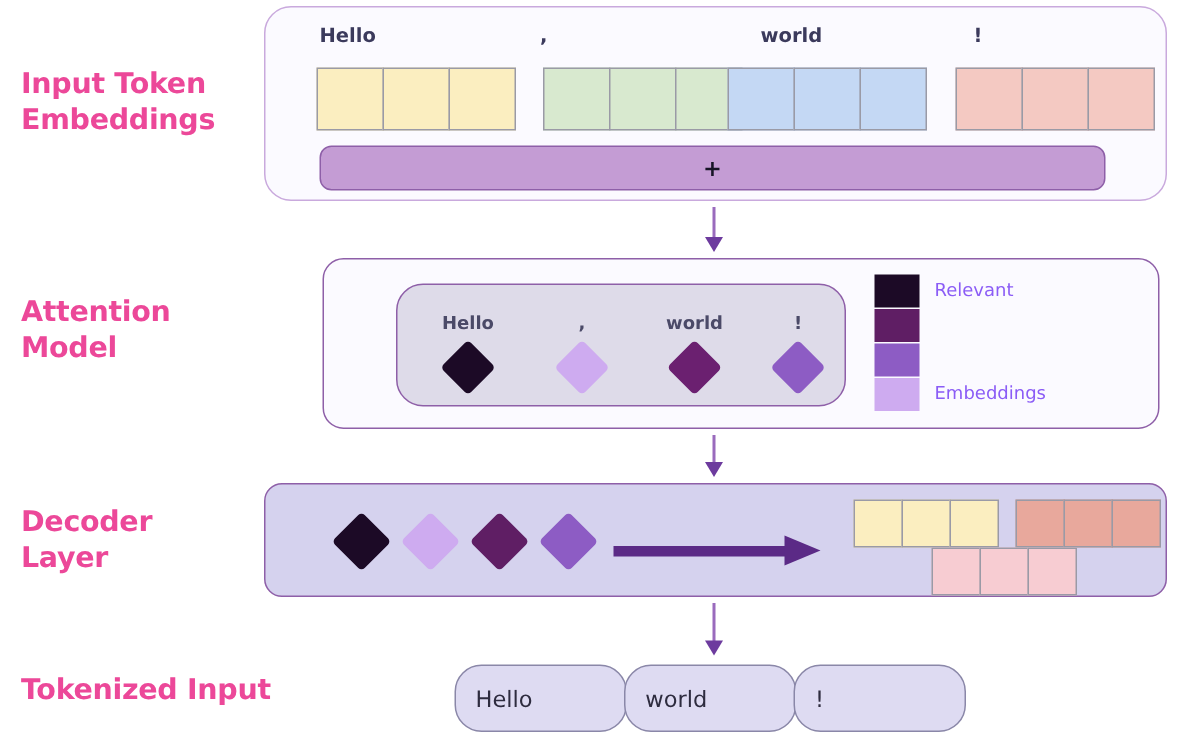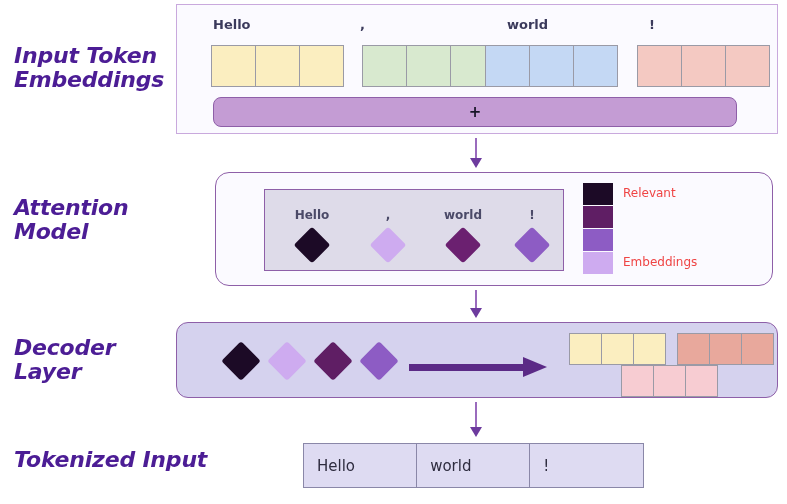--- a/index.html
+++ b/index.html
@@ -10,36 +10,36 @@
     overflow:hidden;
     position:relative;
   }
   .stage{position:absolute;inset:0;}
 
   
   .row-label{
     position:absolute;
     font-family:"DejaVu Sans", sans-serif;
     font-weight:bold;
-    font-size:22px;
+    font-size:19px;
     line-height:24px;
-    color:#4c1d95;
+    color:#ec4899;
     letter-spacing:-0.2px;
     white-space:pre-line;
-    font-style:italic;
   }
   #lbl-input{left:14px;top:44px;}
   #lbl-attn{left:14px;top:196px;}
   #lbl-dec{left:14px;top:336px;}
   #lbl-out{left:14px;top:448px;}
 
   
   .dots{
     background-image:radial-gradient(#cfc4e0 0.6px, transparent 0.7px);
     background-size:7px 7px;
+    border-radius:18px;
   }
 
   
   #input-panel{
     position:absolute;left:176px;top:4px;width:602px;height:130px;
     background:#fbfaff;
     border:1.5px solid #c9a9dd;
     box-sizing:border-box;
   }
   .tok-group{position:absolute;top:40px;height:42px;display:flex;}
@@ -94,21 +94,21 @@
   }
   .attn-d{top:42px;}
   #at1{left:47px;} #at2{left:123px;} #at3{left:198px;} #at4{left:267px;}
   #ad1{left:47px;} #ad2{left:123px;} #ad3{left:198px;} #ad4{left:267px;}
 
   
   #legend{position:absolute;left:367px;top:10px;width:170px;height:96px;}
   .lg-sw{position:absolute;left:0;width:30px;height:22px;}
   .lg-txt{position:absolute;left:40px;
     font-family:"DejaVu Sans", sans-serif;
-    font-size:12px;color:#ef4444;white-space:nowrap;}
+    font-size:12px;color:#8b5cf6;white-space:nowrap;}
   #sw0{top:0;} #sw1{top:23px;} #sw2{top:46px;} #sw3{top:69px;}
   #lgt-top{top:3px;} #lgt-bot{top:72px;}
 
   
   #dec-panel{
     position:absolute;left:176px;top:322px;width:602px;height:76px;
     background:#d5d2ee;
     border:1.5px solid #8e5fa8;
     border-radius:12px;
     box-sizing:border-box;

